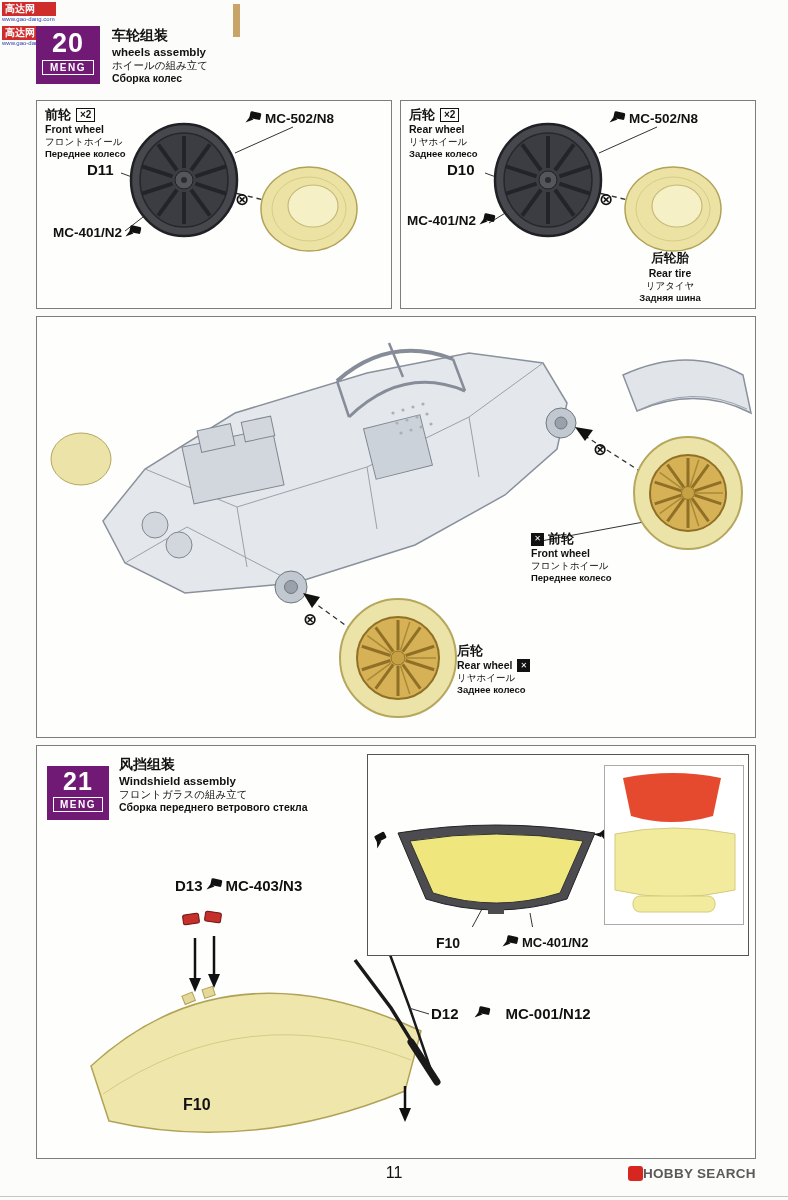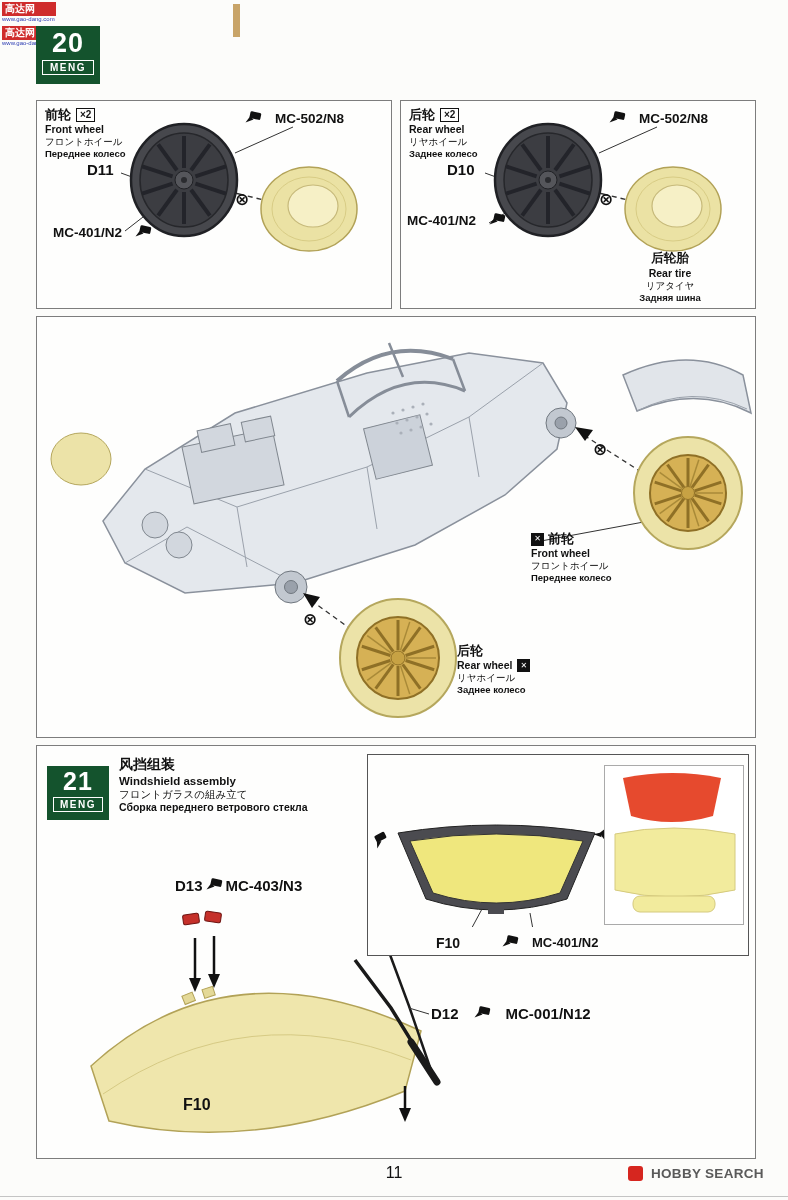--- a/index.html
+++ b/index.html
@@ -1,30 +1,30 @@
 <!DOCTYPE html>
 <html><head>
 <meta charset="utf-8">
 <style>
   html,body{margin:0;padding:0;background:#e8e8e8;}
   .page{position:relative;width:788px;height:1200px;background:#fcfcfa;margin:0 auto;
         font-family:"Liberation Sans","DejaVu Sans",sans-serif;color:#111;overflow:hidden;}
   .abs{position:absolute;}
   .box{position:absolute;border:1px solid #7d7d7d;background:#fefefd;}
-  .badge{position:absolute;background:#14532d;color:#fff;text-align:center;}
+  .badge{position:absolute;background:#701a75;color:#fff;text-align:center;}
   .badge .num{font-size:27px;font-weight:700;line-height:34px;letter-spacing:1px;}
   .badge .meng{margin:0 6px 5px;border:1px solid #fff;font-size:10px;font-weight:700;
                letter-spacing:1.5px;line-height:13px;}
   .lbl{line-height:1.25;}
   .cn{font-size:13px;font-weight:700;}
   .en{font-size:10.5px;font-weight:700;}
   .jp{font-size:9.5px;}
   .ru{font-size:9.5px;font-weight:700;}
   .part{font-size:15px;font-weight:700;}
-  .paint{display:inline-flex;align-items:flex-start;gap:13px;font-weight:700;font-size:13.5px;white-space:nowrap;}
+  .paint{display:inline-flex;align-items:flex-start;gap:3px;font-weight:700;font-size:13.5px;white-space:nowrap;}
   .qty{display:inline-block;border:1.5px solid #111;font-size:10px;font-weight:700;
        padding:0 3px;line-height:12px;margin-left:5px;}
   .boxx{display:inline-flex;width:13px;height:13px;background:#111;color:#fff;font-size:8px;
         align-items:center;justify-content:center;font-weight:700;flex:0 0 auto;}
   .circx{position:absolute;font-size:17px;font-weight:700;color:#111;line-height:1;}
   .ctr{text-align:center;}
   .stamp-red{background:#cf2c2c;color:#fff;font-size:10px;font-weight:700;padding:1px 3px;line-height:12px;}
   .stamp-url{color:#2b3bb3;font-size:6px;line-height:7px;}
 </style>
 </head>
@@ -37,20 +37,26 @@
     <div class="stamp-url">www.gao-dang.com</div>
     <div class="stamp-red" style="margin-top:3px">高达网</div>
     <div class="stamp-url">www.gao-dang.com</div>
   </div>
 
   <div class="abs" style="left:233px;top:4px;width:7px;height:33px;background:#c8a468;"></div>
 
   <div class="badge" style="left:36px;top:26px;width:64px;height:58px;">
     <div class="num">20</div>
     <div class="meng">MENG</div>
+  </div>
+  <div class="abs lbl" style="left:112px;top:27px;">
+    <div class="cn" style="font-size:14px">车轮组装</div>
+    <div class="en" style="font-size:11.5px">wheels assembly</div>
+    <div class="jp" style="font-size:10.5px">ホイールの組み立て</div>
+    <div class="ru" style="font-size:10.5px">Сборка колес</div>
   </div>
 
   <div class="box" style="left:36px;top:100px;width:354px;height:207px;">
     <svg class="abs" style="left:0;top:0" width="354" height="207">
       <line x1="256" y1="26" x2="198" y2="52" stroke="#333" stroke-width="1"></line>
       <line x1="84" y1="72" x2="106" y2="80" stroke="#333" stroke-width="1"></line>
       <line x1="88" y1="130" x2="124" y2="102" stroke="#333" stroke-width="1"></line>
       <line x1="147" y1="79" x2="202" y2="93" stroke="#333" stroke-width="1.4"></line>
       <line x1="202" y1="93" x2="264" y2="108" stroke="#333" stroke-width="1.4" stroke-dasharray="5 4"></line>
       <path d="M276,112 L260,102 L263,115 Z" fill="#111"></path>
@@ -399,19 +405,19 @@
             <path d="M0.5,11.5 L5,5.5 L8.5,8.5 Z" fill="#111"></path>
             <rect x="5" y="1" width="11" height="7" rx="1.5" transform="rotate(12 10 4)" fill="#111"></rect>
           </svg></span>
       <span class="part">MC-001/N12</span>
     </div>
 
     <div class="abs part" style="left:146px;top:350px;font-size:16px;">F10</div>
   </div>
 
   <div class="abs ctr" style="left:0;top:1164px;width:788px;font-size:16px;">11</div>
-  <div class="abs" style="left:628px;top:1166px;display:flex;align-items:flex-end;gap:8px;">
+  <div class="abs" style="left:628px;top:1166px;display:flex;align-items:flex-end;gap:0;">
     <span style="width:15px;height:15px;background:#d6261f;border-radius:3px;display:inline-block;"></span>
     <span style="font-weight:800;font-size:13.5px;color:#5a5a5a;letter-spacing:0.3px;">HOBBY SEARCH</span>
   </div>
   <div class="abs" style="left:0;top:1196px;width:788px;height:1px;background:#c4c4c4;"></div>
 
 </div>
 
 </body></html>

